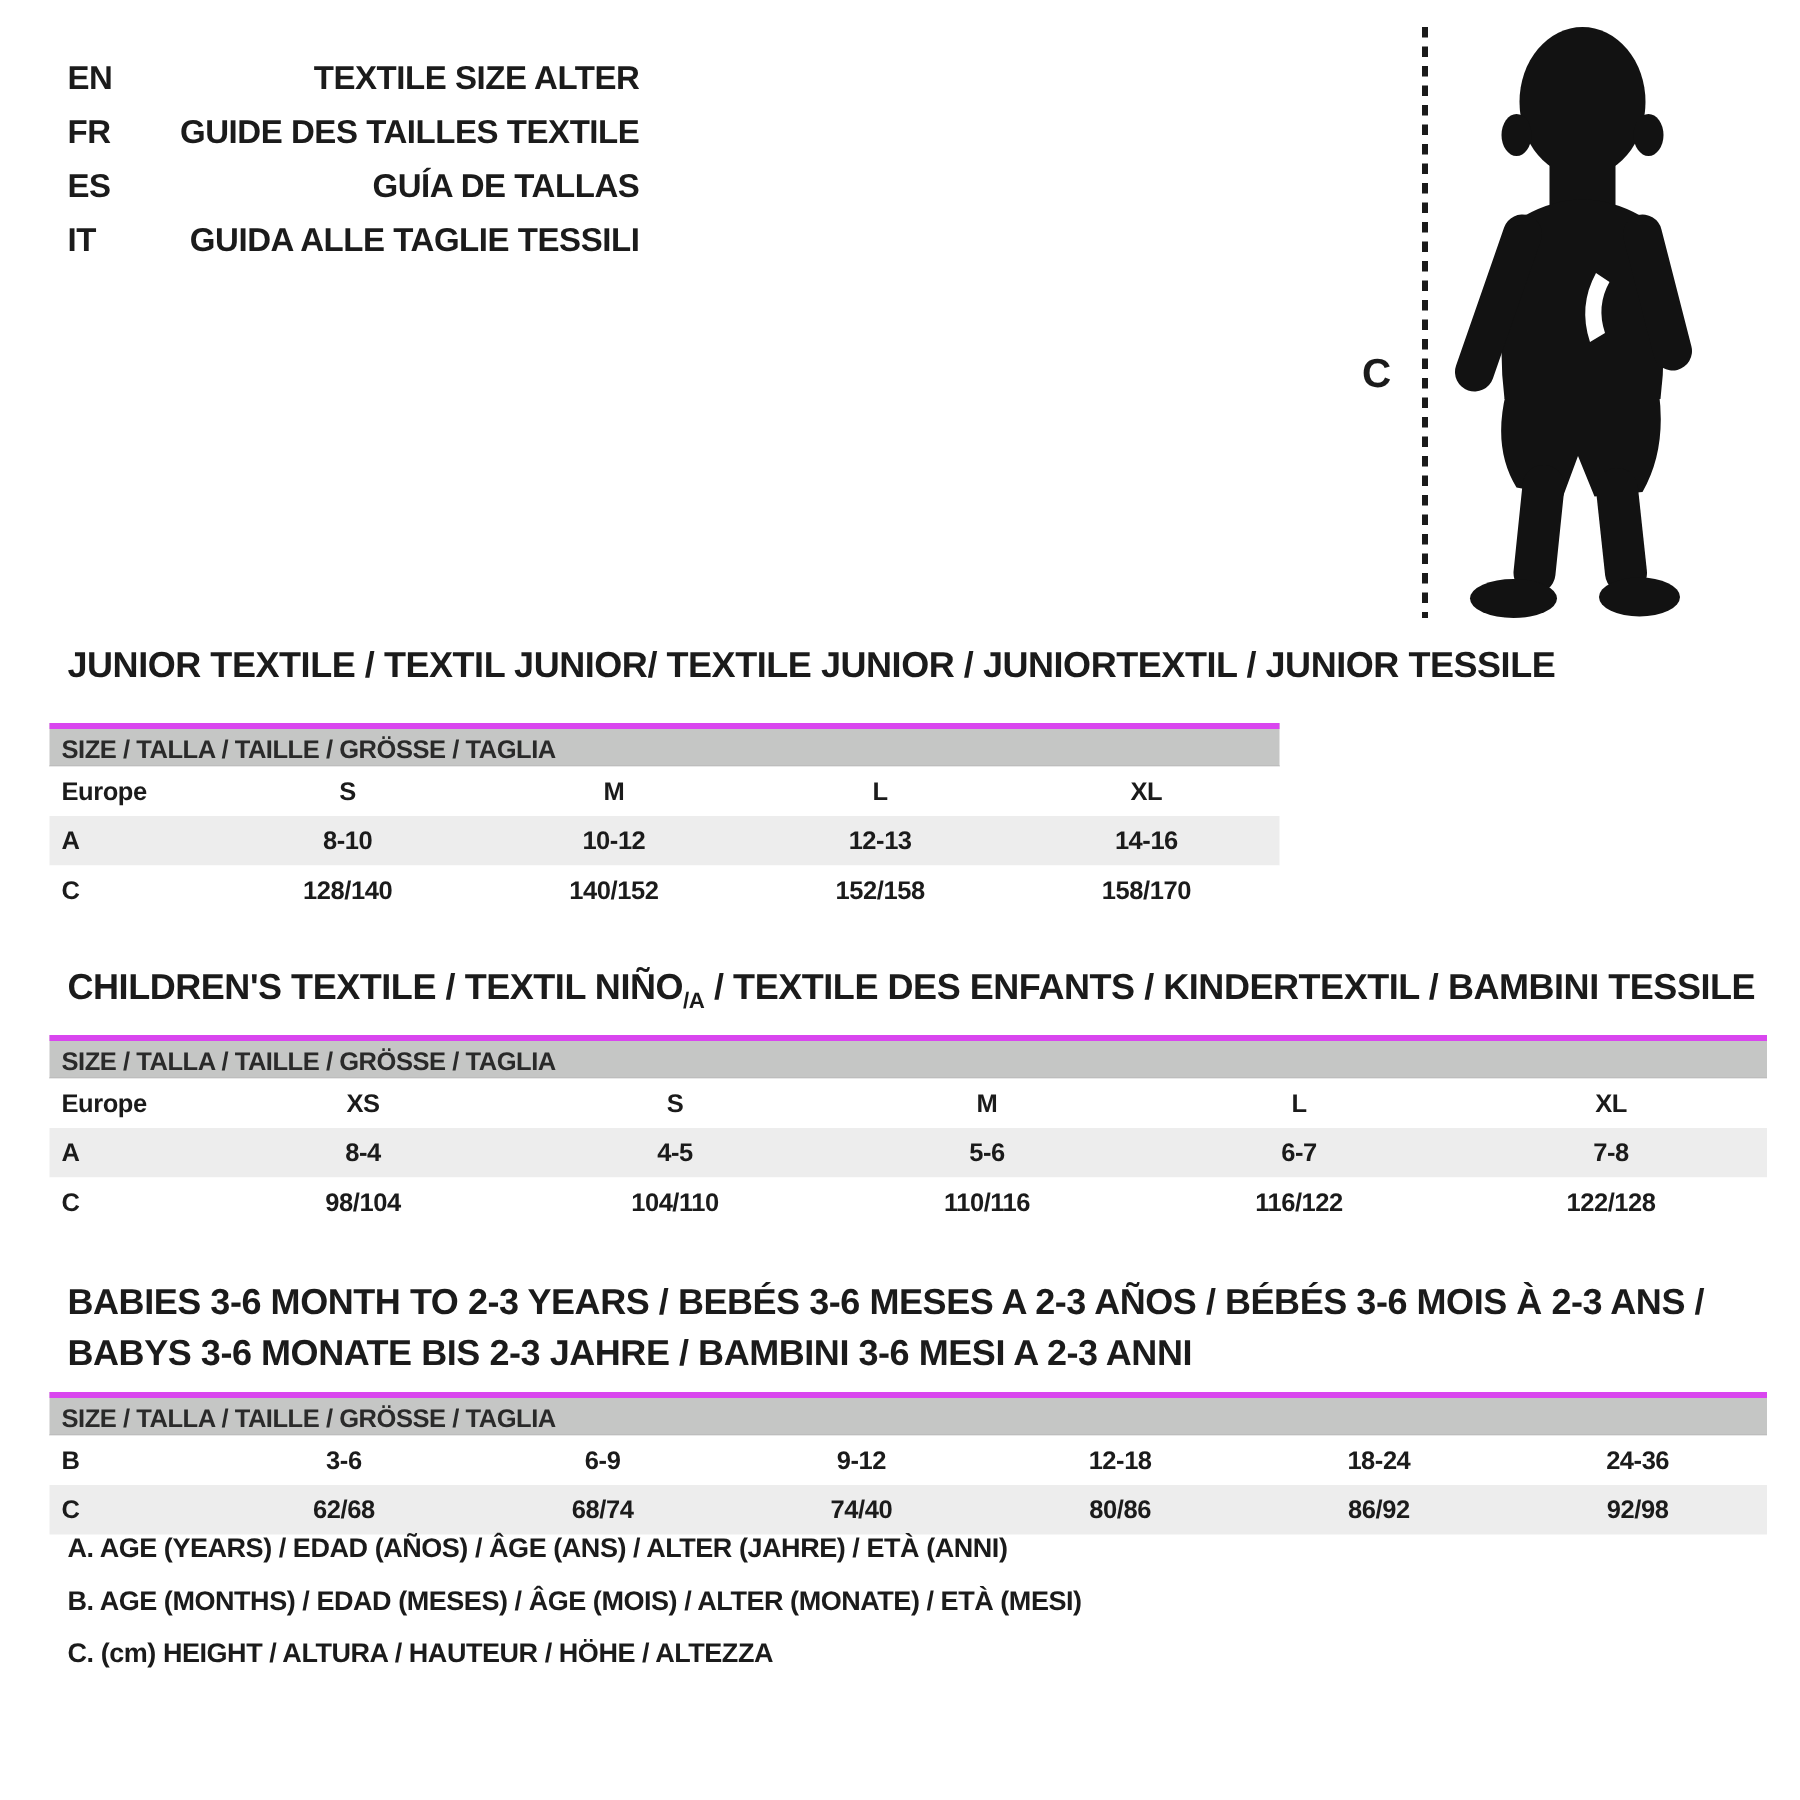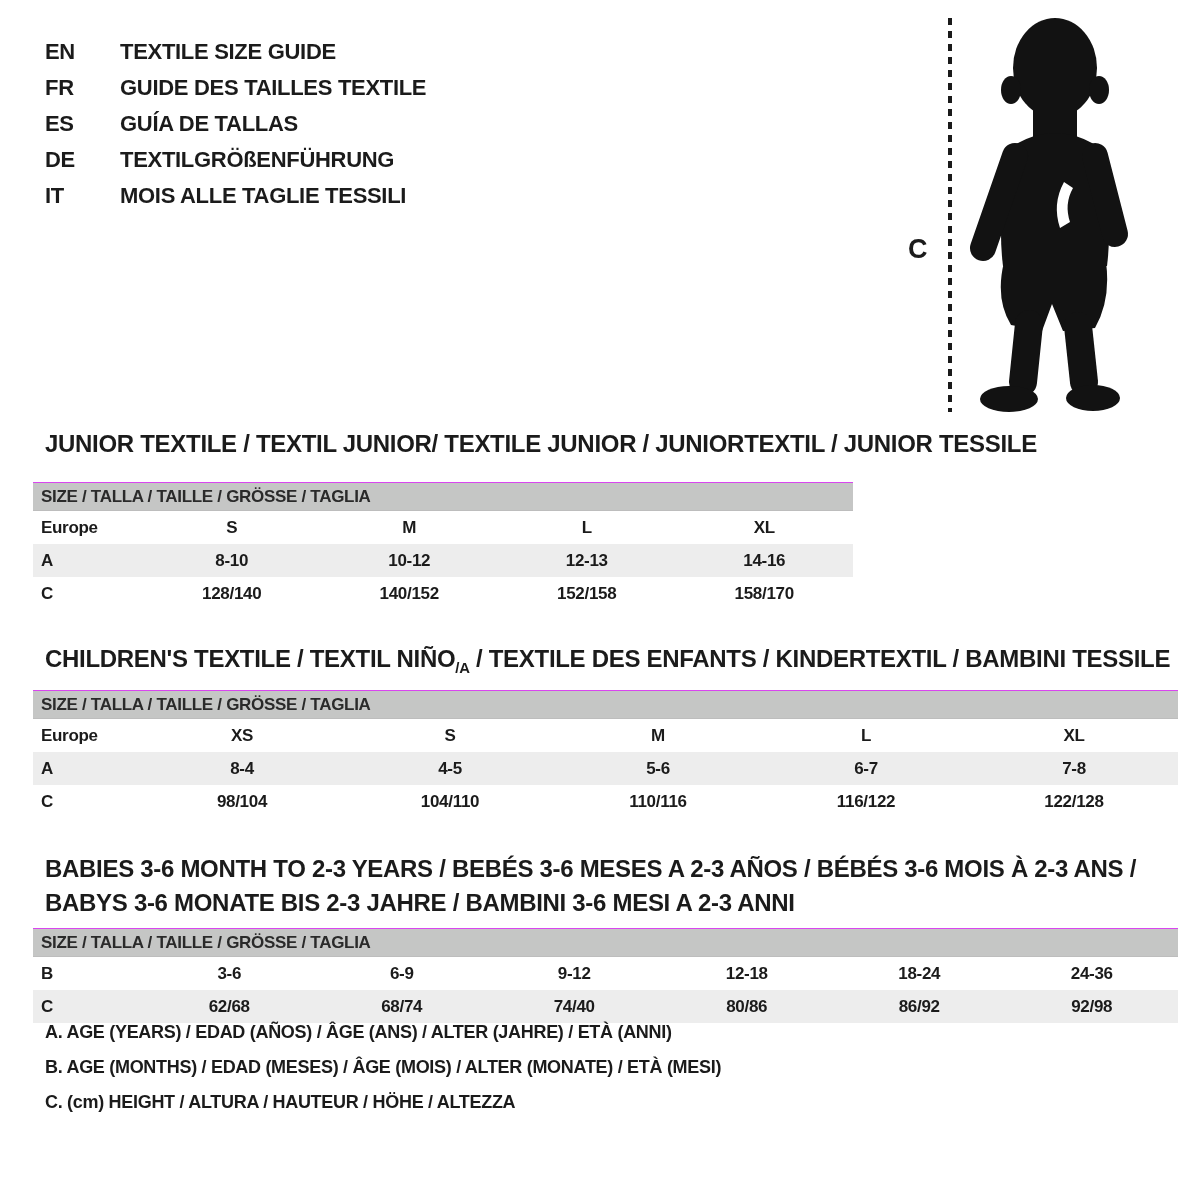--- a/index.html
+++ b/index.html
@@ -6,40 +6,40 @@
   body { background:#ffffff; }
   .canvas {
     position:relative; width:1200px; height:1200px; background:#ffffff;
     overflow:hidden; color:#1b1b1b;
     font-family:"Liberation Sans", sans-serif; font-weight:bold;
     letter-spacing:-0.3px;
   }
 
   
   .langs { position:absolute; left:45px; top:34px; }
-  .lang-row { display:flex; height:36px; align-items:center; font-size:22px; }
+  .lang-row { display:flex; height:36px; align-items:center; font-size:22px;justify-content:space-between; }
   .lang-code { width:75px; }
   .lang-label { white-space:nowrap; }
 
   
   .figure { position:absolute; left:900px; top:10px; width:250px; height:410px; }
   .figure text {
     font-family:"Liberation Sans", sans-serif; font-weight:bold;
     font-size:27px; fill:#1b1b1b;
   }
 
   
   .sec-title { position:absolute; left:45px; font-size:24px; white-space:nowrap; }
   .sub { font-size:0.62em; vertical-align:sub; }
 
   
   .table { position:absolute; left:33px; }
   .t-header {
     height:29px; line-height:27px; padding-left:8px;
-    background:#c5c6c5; border-top:1px solid #d946ef; border-bottom:1px solid #bdbdbd;
+    background:#c5c6c5; border-top:4px solid #d946ef; border-bottom:1px solid #bdbdbd;
     font-size:17px; color:#2a2a2a; white-space:nowrap; overflow:hidden;
   }
   .t-row { display:grid; height:33px; align-items:center; font-size:17px; }
   .row-white { background:#ffffff; }
   .row-gray  { background:#ededed; }
   .cols-j { grid-template-columns:110px repeat(4, 1fr); }
   .cols-c { grid-template-columns:105px repeat(5, 1fr); }
   .cols-b { grid-template-columns:110px repeat(6, 1fr); }
   .cell { text-align:center; }
   .cell.label { text-align:left; padding-left:8px; }
@@ -51,37 +51,33 @@
   .legend-line { height:35px; line-height:35px; font-size:18px; white-space:nowrap; }
 </style>
 </head>
 <body>
 
 <div class="canvas">
 
   <div class="langs">
     <div class="lang-row">
       <span class="lang-code">EN</span>
-      <span class="lang-label">TEXTILE SIZE GUIDE</span>
+      <span class="lang-label">TEXTILE SIZE ALTER</span>
     </div>
     <div class="lang-row">
       <span class="lang-code">FR</span>
       <span class="lang-label">GUIDE DES TAILLES TEXTILE</span>
     </div>
     <div class="lang-row">
       <span class="lang-code">ES</span>
       <span class="lang-label">GUÍA DE TALLAS</span>
     </div>
     <div class="lang-row">
-      <span class="lang-code">DE</span>
-      <span class="lang-label">TEXTILGRÖßENFÜHRUNG</span>
-    </div>
-    <div class="lang-row">
       <span class="lang-code">IT</span>
-      <span class="lang-label">MOIS ALLE TAGLIE TESSILI</span>
+      <span class="lang-label">GUIDA ALLE TAGLIE TESSILI</span>
     </div>
   </div>
 
   <svg class="figure" viewBox="0 0 250 410" width="250" height="410">
     <line x1="50" y1="8" x2="50" y2="402" stroke="#1a1a1a" stroke-width="4" stroke-dasharray="7 6"></line>
     <text x="8" y="248">C</text>
     <g fill="#121212">
       <g transform="translate(60,2)">
         <ellipse cx="95" cy="56" rx="42" ry="50"></ellipse>
         <ellipse cx="51" cy="78" rx="10" ry="14"></ellipse>

